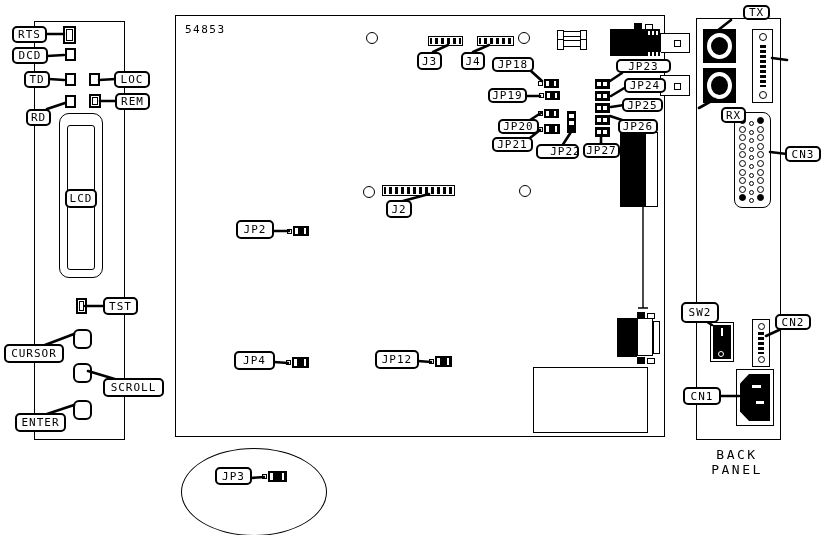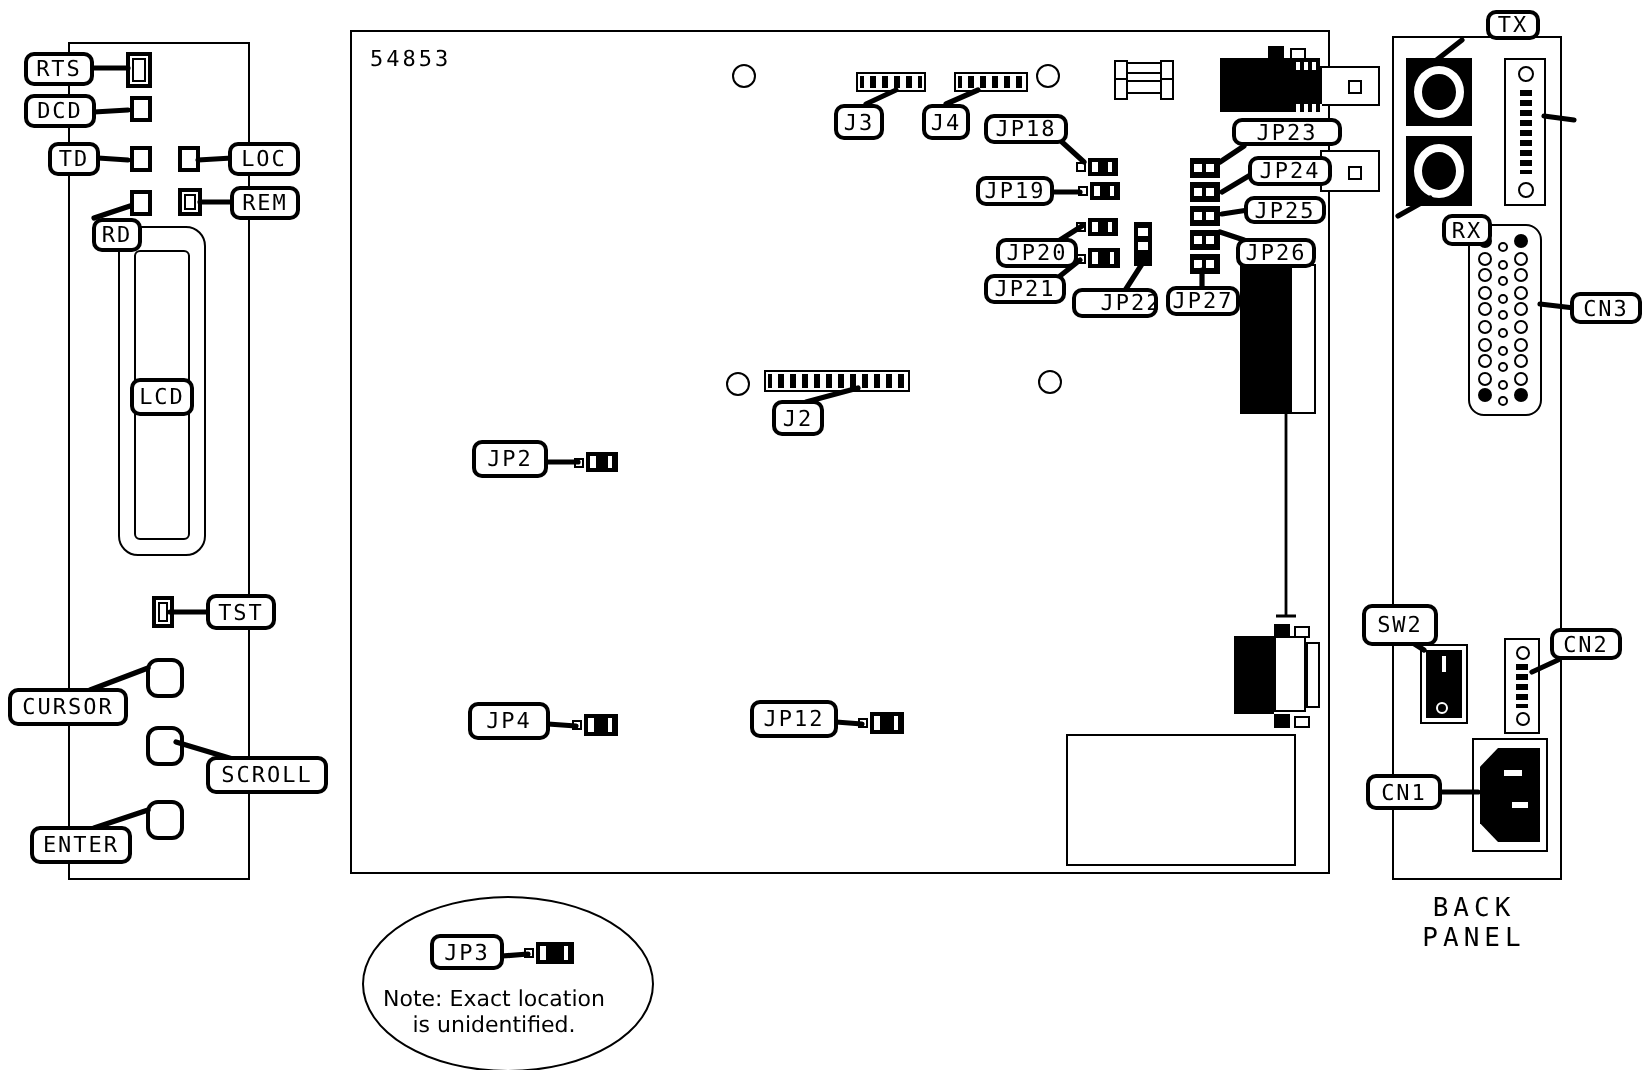--- a/index.html
+++ b/index.html
@@ -207,22 +207,20 @@
     <span class="body"></span>
     <span class="d1"></span>
     <span class="d2"></span>
   </div>
 
   <div class="ellipse" style="left:181px;top:448px;width:146px;height:88px;"></div>
   <div class="jph" style="left:262px;top:471px;width:25px;height:11px;z-index:3;">
       <i></i>
       <b></b>
     </div>
-  <div class="note-text" style="left:186px;top:493px;width:122px;">Note: Exact location
-is unidentified.</div>
 
   <div class="caption" style="left:687px;top:447px;width:100px;">BACK PANEL</div>
 
   <svg id="leaders" width="826" height="535">
     <path fill="none" stroke="#000" stroke-width="2.6" stroke-linecap="round" d="
       M46 34 L64 34 M47 56 L64 55 M49 79 L64 80 M47 109 L65 103
       M116 79 L99 80 M117 101 L100 101 M104 306 L85 306
       M45 345 L74 334 M118 380 L88 371 M47 414 L74 405
       M433 52 L448 45 M473 52 L489 45 M403 201 L429 194
       M273 231 L289 231 M274 362 L288 363 M418 361 L431 362
@@ -230,21 +228,21 @@
       M562 146 L571 132
       M622 73 L610 81 M626 87 L611 96 M624 105 L611 107 M622 120 L610 116 M601 143 L601 135
       M251 478 L264 477
       M731 20 L717 31 M699 108 L715 99 M787 60 L772 58 M787 154 L770 152
       M701 318 L712 325 M779 330 L766 336 M720 396 L739 396"></path>
     <path fill="none" stroke="#000" stroke-width="1.4" d="M643 207 L643 308 M638 308 L648 308"></path>
   </svg>
 <div class="callout" style="left: 12px; top: 26px; width: 35px; height: 17px;">RTS</div>
     <div class="callout" style="left: 12px; top: 47px; width: 36px; height: 17px;">DCD</div>
     <div class="callout" style="left: 24px; top: 71px; width: 26px; height: 17px;">TD</div>
-    <div class="callout" style="left: 46px; top: 109px; width: 25px; height: 17px;">RD</div>
+    <div class="callout" style="left: 26px; top: 109px; width: 25px; height: 17px;">RD</div>
     <div class="callout" style="left: 114px; top: 71px; width: 36px; height: 17px;">LOC</div>
     <div class="callout" style="left: 115px; top: 93px; width: 35px; height: 17px;">REM</div>
     <div class="callout" style="left: 65px; top: 189px; width: 32px; height: 19px;">LCD</div>
     <div class="callout" style="left: 103px; top: 297px; width: 35px; height: 18px;">TST</div>
     <div class="callout" style="left: 4px; top: 344px; width: 60px; height: 19px;">CURSOR</div>
     <div class="callout" style="left: 103px; top: 378px; width: 61px; height: 19px;">SCROLL</div>
     <div class="callout" style="left: 15px; top: 413px; width: 51px; height: 19px;">ENTER</div>
     <div class="callout" style="left: 417px; top: 52px; width: 25px; height: 18px;">J3</div>
     <div class="callout" style="left: 461px; top: 52px; width: 24px; height: 18px;">J4</div>
     <div class="callout" style="left: 386px; top: 200px; width: 26px; height: 18px;">J2</div>

